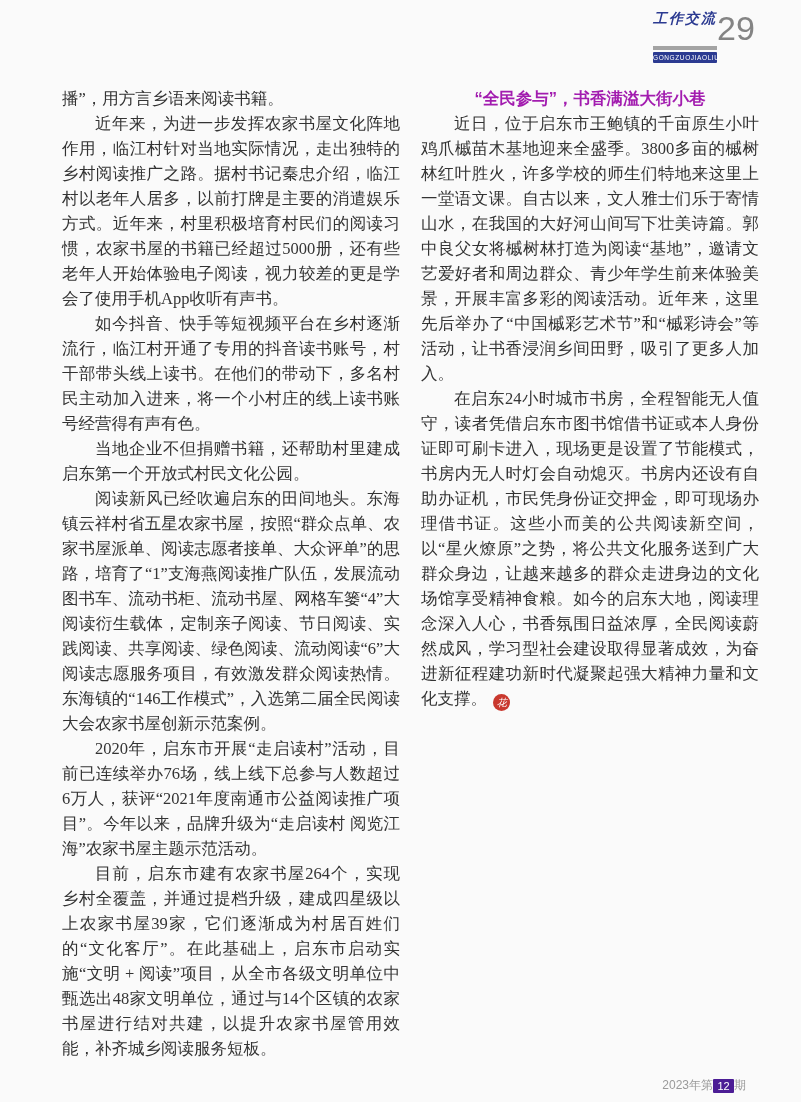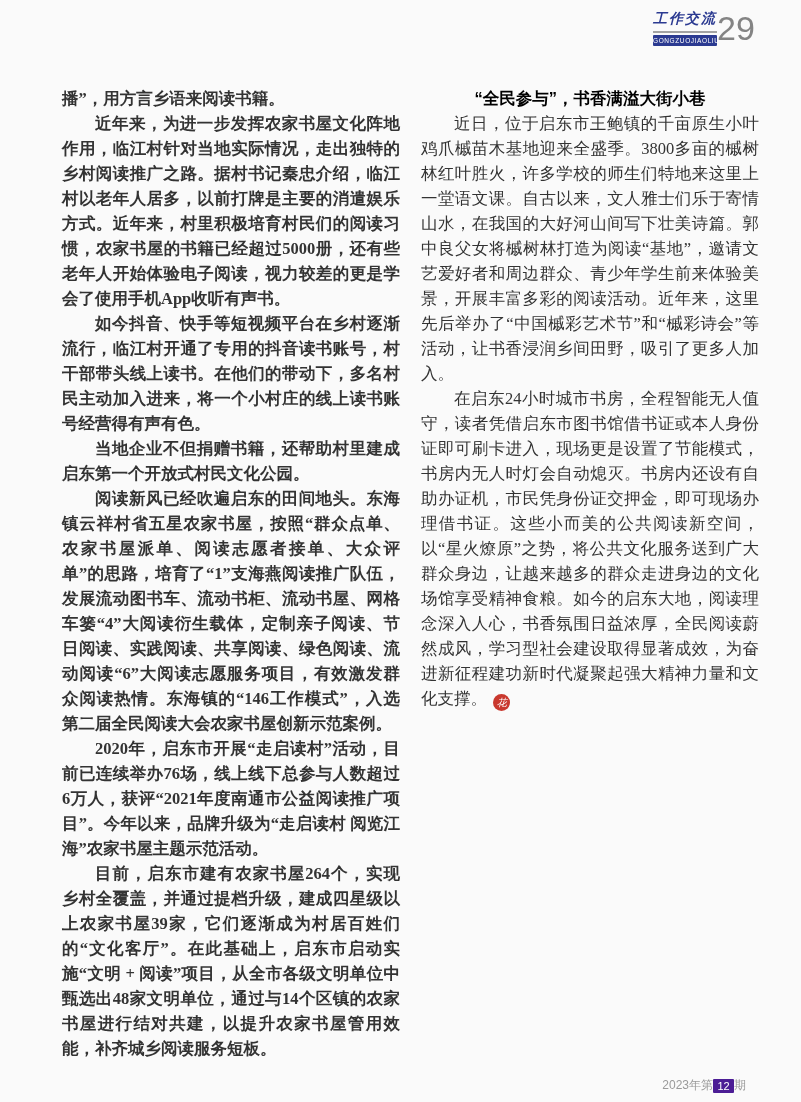--- a/index.html
+++ b/index.html
@@ -22,22 +22,22 @@
     align-items: flex-start;
   }
   .header-left { width: 64px; }
   .header-title {
     font-size: 14px;
     font-weight: bold;
     font-style: italic;
     color: #2b3a91;
     letter-spacing: 2px;
     text-align: center;
-    border-bottom: 2px solid #a3a3a3;
-    padding-bottom: 3px;
+    border-bottom: 4px solid #a3a3a3;
+    padding-bottom: 18px;
     white-space: nowrap;
   }
   .header-subtitle {
     margin-top: 2px;
     background: #2b3a91;
     color: #ffffff;
     font-family: "Liberation Sans", sans-serif;
     font-size: 6.5px;
     letter-spacing: 0.6px;
     text-align: center;
@@ -55,33 +55,33 @@
   
   .col {
     position: absolute;
     top: 86px;
     width: 338px;
     font-size: 16.5px;
     line-height: 25px;
     text-align: justify;
     text-justify: inter-ideograph;
   }
-  .col-left  { left: 62px; font-weight: bold; }
+  .col-left  { left: 62px; }
   .col-right { left: 421px; }
   .para { margin: 0; text-indent: 2em; }
   .col-left .para:first-child { text-indent: 0; }
 
   .subhead {
     margin: 0;
     font-size: 16.5px;
     line-height: 25px;
     font-weight: bold;
     text-align: center;
     font-family: "Liberation Sans", sans-serif;
-    color: #000000;
+    color: #a21caf;
   }
 
   .seal {
     display: inline-block;
     width: 17px;
     height: 17px;
     border-radius: 50%;
     background: #c9382e;
     color: #ffffff;
     font-size: 10px;

